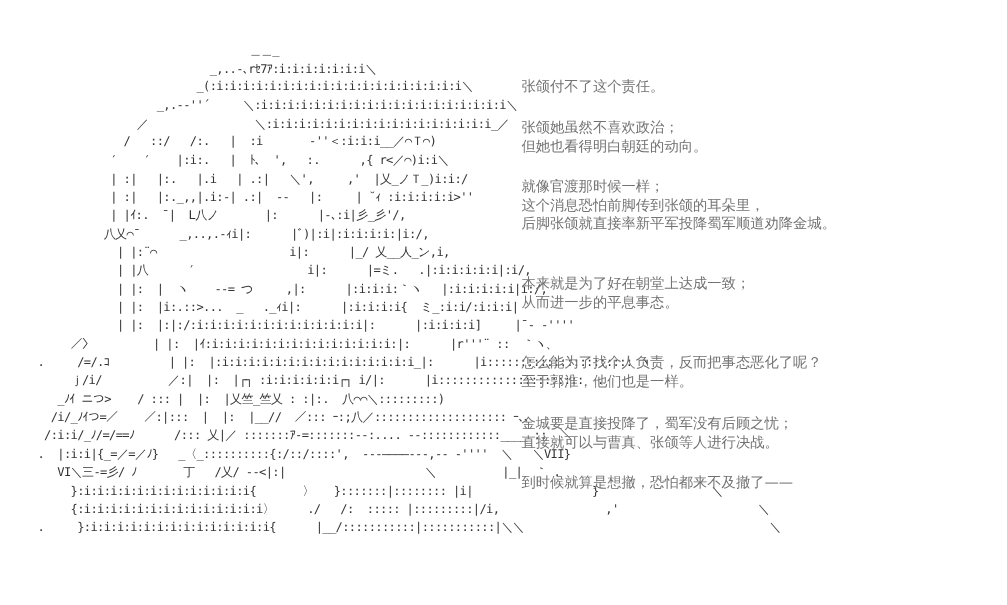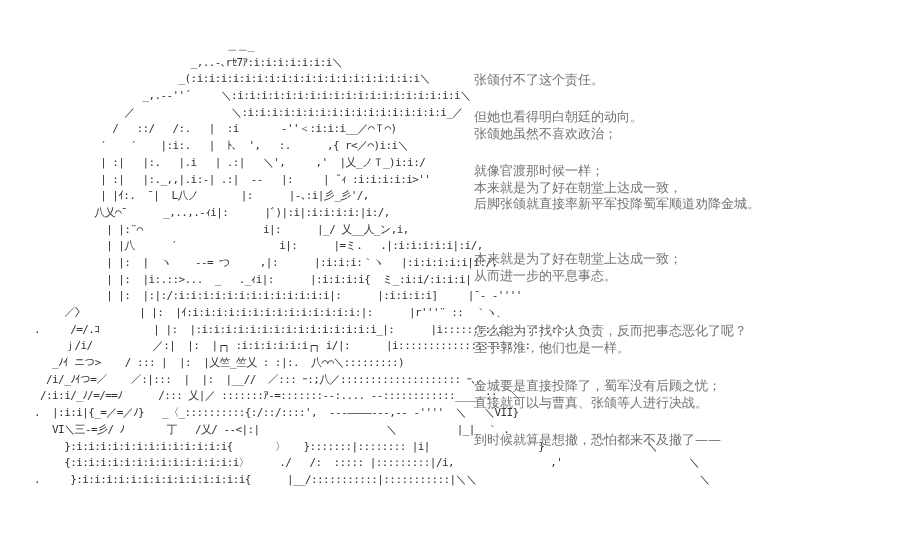--- a/index.html
+++ b/index.html
@@ -47,27 +47,27 @@
 </head>
 <body>
 
 <pre class="aa"><span class="aa-line">                                 ＿＿_</span><span class="aa-line">                           _,..-､rｾ7ｱ:i:i:i:i:i:i:i＼</span><span class="aa-line">                         _(:i:i:i:i:i:i:i:i:i:i:i:i:i:i:i:i:i:i:i＼</span><span class="aa-line">                   _,.-‐''´     ＼:i:i:i:i:i:i:i:i:i:i:i:i:i:i:i:i:i:i:i＼</span><span class="aa-line">                ／                ＼:i:i:i:i:i:i:i:i:i:i:i:i:i:i:i:i:i_／</span><span class="aa-line">              /   ::/   /:.   |  :i       ‐''＜:i:i:i__／⌒Ｔ⌒)</span><span class="aa-line">            ′    ′    |:i:.   |  ﾄ､  ',   :.      ,{ r&lt;／⌒)i:i＼</span><span class="aa-line">            | :|   |:.   |.i   | .:|   ＼',     ,'  |乂_ノＴ_)i:i:/</span><span class="aa-line">            | :|   |:._,,|.i:-| .:|  ‐‐   |:     | ˘ｨ :i:i:i:i:i&gt;''</span><span class="aa-line">            | |ｲ:.  ¯|  L八ノ       |:      |-､:i|彡_彡'/,</span><span class="aa-line">           八乂⌒¯      _,..,.-ｨi|:      |ﾞ)|:i|:i:i:i:i:|i:/,</span><span class="aa-line">             | |:¨⌒                    i|:      |_/ 乂__人_ン,i,</span><span class="aa-line">             | |八      ′                 i|:      |=ミ.   .|:i:i:i:i:i|:i/,</span><span class="aa-line">             | |:  |  ヽ    ‐‐= つ     ,|:      |:i:i:i:｀ヽ   |:i:i:i:i:i|i:/,</span><span class="aa-line">             | |:  |i:.::&gt;...  _   ._ｨi|:      |:i:i:i:i{  ミ_:i:i/:i:i:i|</span><span class="aa-line">             | |:  |:|:/:i:i:i:i:i:i:i:i:i:i:i:i:i|:      |:i:i:i:i]     |¯‐ ‐''''</span><span class="aa-line">      ／〉         | |:  |ｲ:i:i:i:i:i:i:i:i:i:i:i:i:i:i:|:      |r'''¨ ::  ｀ヽ、</span><span class="aa-line"> .     /=/.ｺ         | |:  |:i:i:i:i:i:i:i:i:i:i:i:i:i:i:i_|:      |i:::::::::::::::::::::: ヽ</span><span class="aa-line">      ｊ/i/          ／:|  |:  |┌┐ :i:i:i:i:i:i┌┐ i/|:      |i::::::::::::::::::::::  .</span><span class="aa-line">    _ﾉｲ ニつ&gt;    / ::: |  |:  |乂竺_竺乂 : :|:.  八⌒⌒＼:::::::::)</span><span class="aa-line">   /i/_ﾉｲつ=／    ／:|:::  |  |:  |__//  ／::: ｰ:;八／:::::::::::::::::::: ｰ､、</span><span class="aa-line">  /:i:i/_ﾉ/=/==ﾉ      /::: 乂|／ :::::::ｱ‐=:::::::‐‐:.... ‐‐::::::::::::____ ::  ＼</span><span class="aa-line"> .  |:i:i|{_=／=／ﾉ}   _〈_::::::::::{:/::/::::',  ‐‐‐――――‐‐‐,‐‐ ‐''''  ＼   ＼VII}</span><span class="aa-line">    VI＼三-=彡/ ﾉ       丁   /乂/ ‐‐&lt;|:|                     ＼          |_|  ｀ .</span><span class="aa-line">      }:i:i:i:i:i:i:i:i:i:i:i:i:i{       〉   }:::::::|:::::::: |i|                  }                 ＼</span><span class="aa-line">      {:i:i:i:i:i:i:i:i:i:i:i:i:i:i〉     ./   /:  ::::: |:::::::::|/i,                ,'                     ＼</span><span class="aa-line"> .     }:i:i:i:i:i:i:i:i:i:i:i:i:i:i{      |__/:::::::::::|:::::::::::|＼＼                                     ＼</span></pre>
 
 <div class="text-block" style="top:72px">
   <span class="text-line">张颌付不了这个责任。</span>
 </div>
 
 <div class="text-block" style="top:109px">
+  <span class="text-line">张颌她虽然不喜欢政治；</span>
   <span class="text-line">但她也看得明白朝廷的动向。</span>
-  <span class="text-line">张颌她虽然不喜欢政治；</span>
 </div>
 
 <div class="text-block" style="top:163px">
   <span class="text-line">就像官渡那时候一样；</span>
-  <span class="text-line">本来就是为了好在朝堂上达成一致，</span>
+  <span class="text-line">这个消息恐怕前脚传到张颌的耳朵里，</span>
   <span class="text-line">后脚张颌就直接率新平军投降蜀军顺道劝降金城。</span>
 </div>
 
 <div class="text-block" style="top:251px">
   <span class="text-line">本来就是为了好在朝堂上达成一致；</span>
   <span class="text-line">从而进一步的平息事态。</span>
 </div>
 
 <div class="text-block" style="top:323px">
   <span class="text-line">怎么能为了找个人负责，反而把事态恶化了呢？</span>

